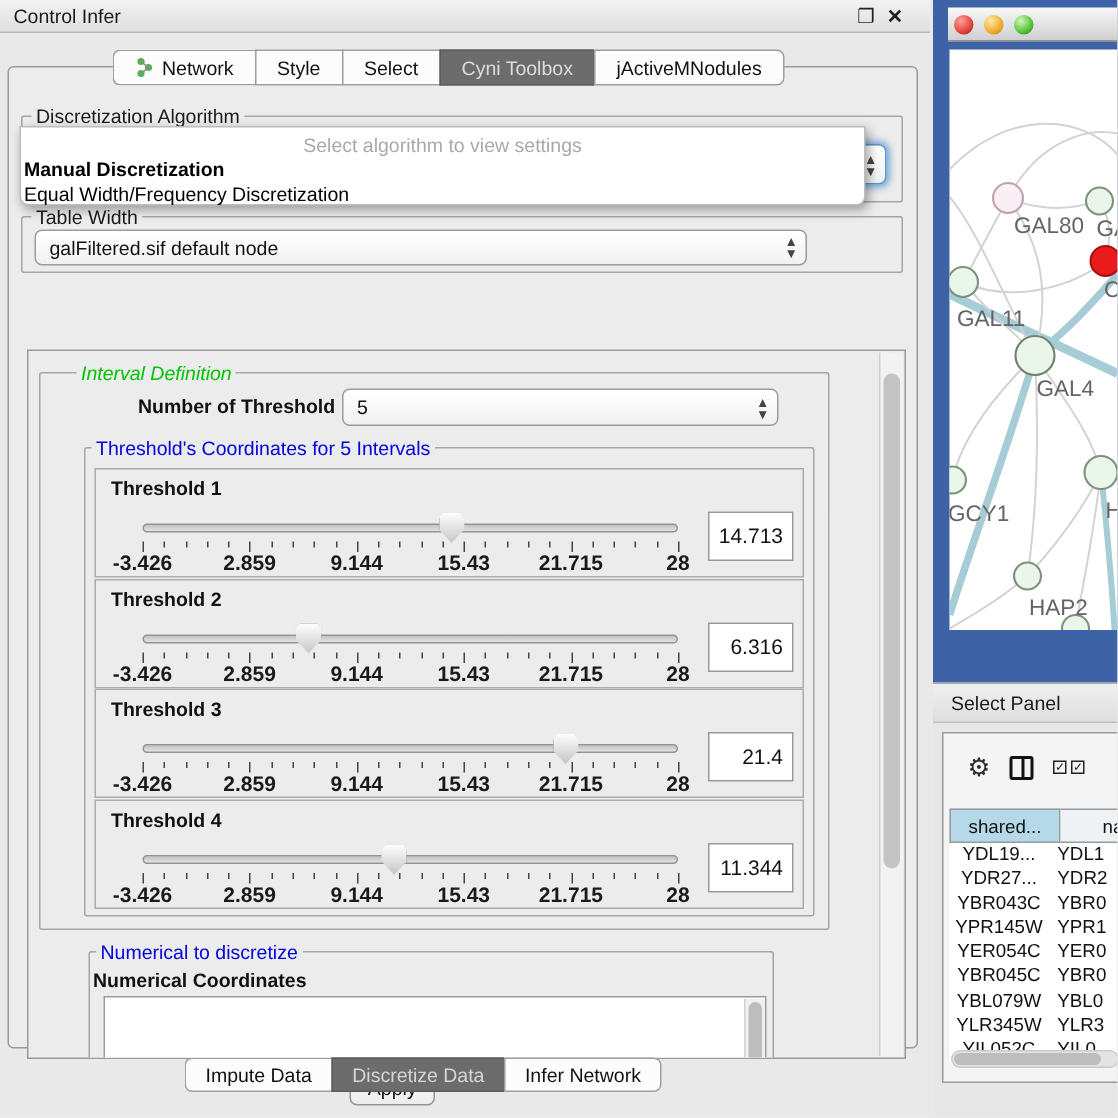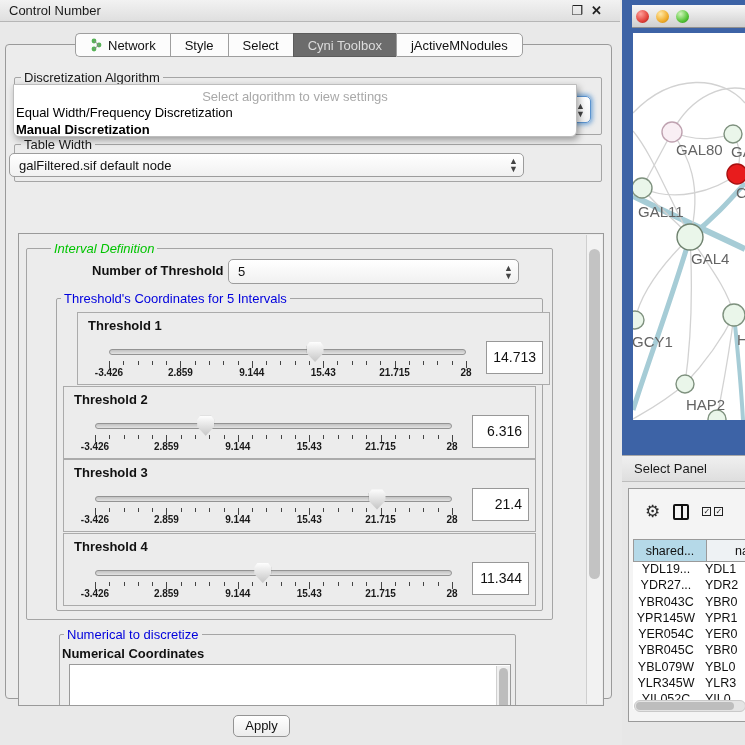--- a/index.html
+++ b/index.html
@@ -56,21 +56,21 @@
 
   .th-row { position:absolute; left:44px; width:473px; height:73px; border:1px solid #ababab; background:#ececec; }
   .th-label { position:absolute; left:10px; top:5px; font-weight:bold; font-size:13px; }
   .track { position:absolute; left:31px; top:36px; width:357px; height:6px;
     background:linear-gradient(#c2c2c2,#e2e2e2); border:1px solid #939393; border-radius:3px; }
   .thumb { position:absolute; top:29px; width:17px; height:20px;
     background:linear-gradient(#fefefe,#c6c6c6); filter:drop-shadow(0 0 1px #666);
     clip-path:polygon(18% 0,82% 0,100% 20%,100% 55%,50% 100%,0 55%,0 20%); }
   .tick { position:absolute; width:1px; background:#444; }
   .ticklbl { position:absolute; top:54px; width:50px; margin-left:-25px; text-align:center;
-    font-size:10px; font-weight:bold; color:#1a1a1a; }
+    font-size:14px; font-weight:bold; color:#1a1a1a; }
   .valbox { position:absolute; right:6px; top:28px; width:57px; height:33px; background:#fff;
     border:1px solid #989898; font-size:14px; text-align:right; padding:7px 6px 0 0; }
 
   
   .attr-list { position:absolute; left:63px; top:619px; width:442px; height:120px; background:#fff; border:1px solid #9a9a9a; }
   .attr-item { font-size:12.5px; padding:1px 0 1px 9px; }
   .attr-scroll { position:absolute; left:426px; top:1px; width:14px; height:118px; background:#f0f0f0; border-left:1px solid #d0d0d0; }
   .attr-scroll .thumb-v { position:absolute; left:2px; top:2px; width:9px; height:58px; background:#bdbdbd; border-radius:5px; }
 
   .apply-btn { position:absolute; left:227px; top:670px; width:57px; height:22px;
@@ -114,21 +114,21 @@
   .tp-c1 { width:74px; text-align:center; }
   .tp-c2 { width:60px; padding-left:6px; overflow:hidden; white-space:nowrap; }
   .tp-hscroll { position:absolute; left:5px; top:211px; width:112px; height:12px; background:#e4e4e4; border:1px solid #c9c9c9; border-radius:6px; }
   .tp-hscroll .thumb-h { position:absolute; left:1px; top:1px; width:98px; height:8px; background:#bdbdbd; border-radius:4px; }
 </style>
 </head>
 <body>
 
 <div class="cp">
   <div class="cp-titlebar">
-    <span>Control Number</span>
+    <span>Control Infer</span>
     <span class="wins">
       <span class="float-btn">❐</span>
       <span class="close-btn">✕</span>
     </span>
   </div>
 
   <div class="tabstrip" id="topTabs">
       <div class="tab">
         <span class="net-ico"><svg width="13" height="14">
             <circle cx="4" cy="3" r="2.4" fill="#57b257"></circle>
@@ -155,41 +155,41 @@
   <div class="outer-pane">
 
     <div class="grouptitle" style="left:15px; top:25px; color:#1a1a1a;">Discretization Algorithm</div>
     <div class="groupbox" style="left:8px; top:32px; width:588px; height:58px;"></div>
     <div class="combo focused" style="left:17px; top:51px; width:568px; height:27px; z-index:3;">
       <span class="stepper">▲<br>▼</span>
     </div>
 
     <div class="grouptitle" style="left:15px; top:92px; color:#1a1a1a;">Table Width</div>
     <div class="groupbox" style="left:8px; top:99px; width:588px; height:38px;"></div>
-    <div class="combo" style="left:3px; top:108px; width:515px; height:24px;">
+    <div class="combo" style="left:17px; top:108px; width:515px; height:24px;">
       <span>galFiltered.sif default node</span>
       <span class="stepper">▲<br>▼</span>
     </div>
 
     <div class="scrollpane">
       <div class="viewport">
 
         <div class="grouptitle" style="left: 32px; top: 7px; color: rgb(0, 196, 0); font-style: italic;" id="intervalTitle">Interval Definition</div>
         <div class="groupbox" style="left:7px; top:14px; width:527px; height:372px; background:#ececec;"></div>
 
         <div class="lbl-bold" style="left:73px; top:29px; z-index:2;">Number of Threshold</div>
         <div class="combo" style="left:209px; top:25px; width:291px; height:25px; z-index:2;">
           <span>5</span>
           <span class="stepper">▲<br>▼</span>
         </div>
 
         <div class="grouptitle" style="left: 42px; top: 57px; z-index: 2; color: rgb(0, 0, 221);" id="thresholdsTitle">Threshold's Coordinates for 5 Intervals</div>
         <div class="groupbox" style="left:37px; top:64px; width:487px; height:313px; background:#ececec; z-index:1;"></div>
         <div id="sliderRows" style="position:absolute; left:0; top:0; width:100%; z-index:2;">
-            <div class="th-row" style="top: 78px; margin-left: 14px;">
+            <div class="th-row" style="top: 78px;">
               <div class="th-label">Threshold 1</div>
               <div class="track"></div>
               <div class="tick" style="left: 31px; top: 48px; height: 7px;"></div>
               <div class="tick" style="left: 45.28px; top: 48px; height: 4px;"></div>
               <div class="tick" style="left: 59.56px; top: 48px; height: 4px;"></div>
               <div class="tick" style="left: 73.84px; top: 48px; height: 4px;"></div>
               <div class="tick" style="left: 88.12px; top: 48px; height: 4px;"></div>
               <div class="tick" style="left: 102.4px; top: 48px; height: 7px;"></div>
               <div class="tick" style="left: 116.68px; top: 48px; height: 4px;"></div>
               <div class="tick" style="left: 130.96px; top: 48px; height: 4px;"></div>
@@ -346,26 +346,31 @@
         </div>
       </div>
       <div class="vscroll">
         <div class="thumb-v" style="top:14px; height:330px;"></div>
       </div>
     </div>
 
     <div class="apply-btn">Apply</div>
   </div>
 
+  <div class="btabs" id="bottomTabs">
+      <div class="btab"><span>Impute Data</span></div>
+      <div class="btab sel"><span>Discretize Data</span></div>
+      <div class="btab"><span>Infer Network</span></div>
+    </div>
 
   <div class="popup">
     <div class="ph">Select algorithm to view settings</div>
     <div id="popupItems">
+        <div class="item bold">Manual Discretization</div>
         <div class="item">Equal Width/Frequency Discretization</div>
-        <div class="item bold">Manual Discretization</div>
       </div>
   </div>
 </div>
 
 <div class="netwin">
   <div class="net-titlebar">
     <span class="light" style="left:4px; background:radial-gradient(circle at 35% 30%, #ffa09a, #e2433c 60%, #9d120c);"></span>
     <span class="light" style="left:24px; background:radial-gradient(circle at 35% 30%, #ffe9a8, #f0ac2c 60%, #b97c00);"></span>
     <span class="light" style="left:44px; background:radial-gradient(circle at 35% 30%, #d2f5bd, #55c437 60%, #1f820e);"></span>
   </div>

